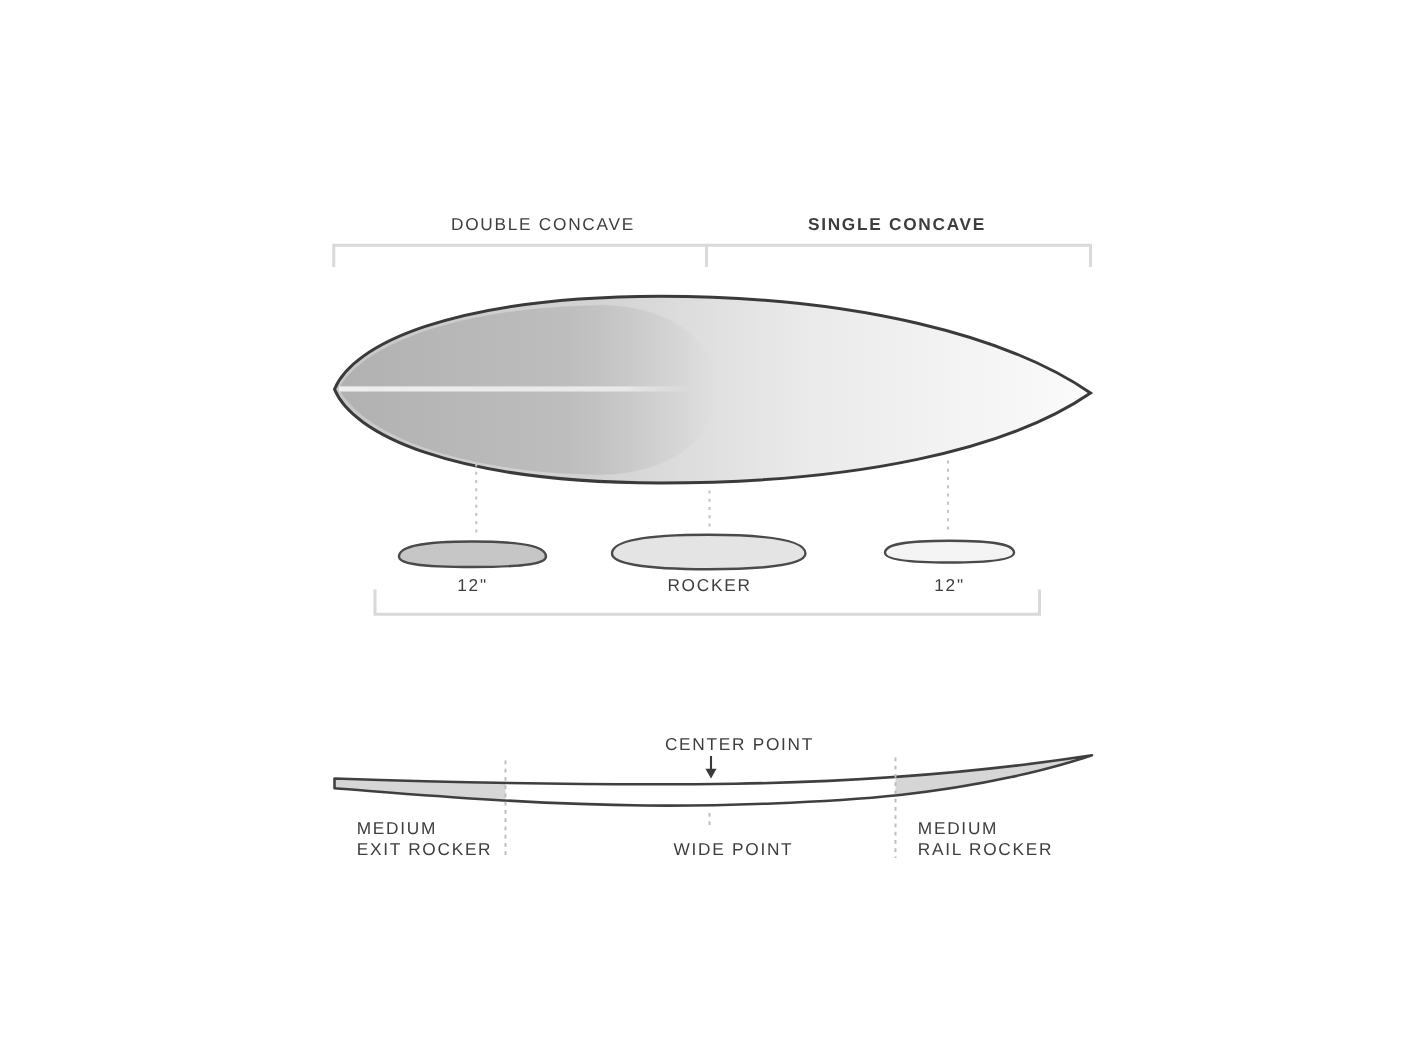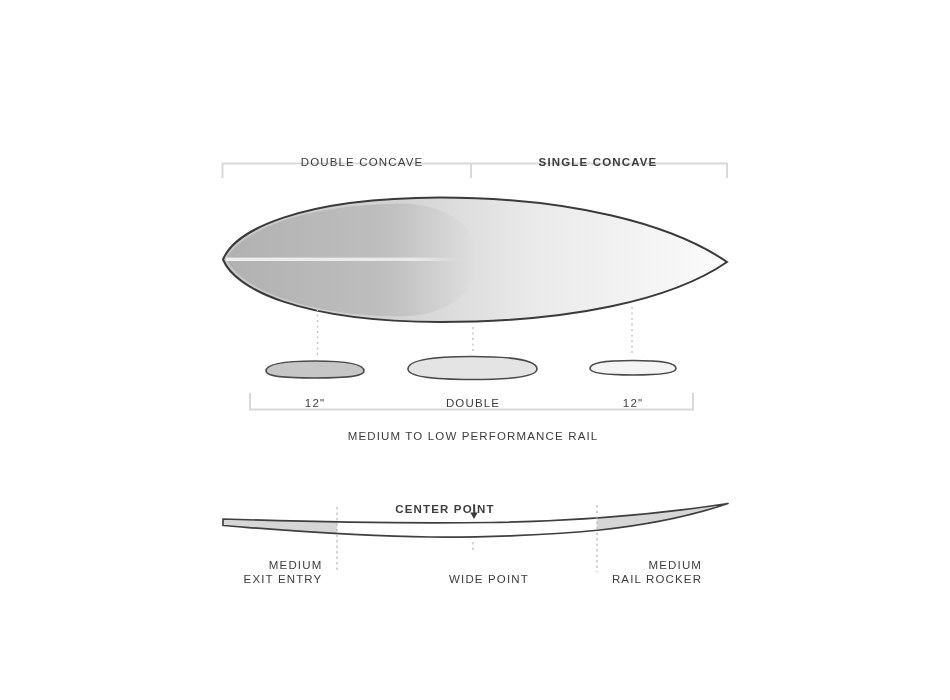--- a/index.html
+++ b/index.html
@@ -10,23 +10,22 @@
     font-family:"Liberation Sans",sans-serif;
     overflow:hidden;
   }
   .lbl{
     position:absolute;
     transform:translate(-50%,0);
     font-size:11.5px;
     letter-spacing:1.15px;
     color:#3d3d3d;
     white-space:nowrap;
-    text-align:right;
+    text-align:left;
     line-height:14px;
-    margin-top:12px;
   }
   svg{position:absolute;top:0;left:0;}
 </style>
 </head>
 <body>
 
 <div id="canvas">
 
   <svg width="950" height="700" viewBox="0 0 950 700">
     <defs>
@@ -98,31 +97,30 @@
       <line x1="473" y1="542" x2="473" y2="553"></line>
     </g>
   </svg>
 
   <div class="lbl" style="left:362px;top:143px;">DOUBLE CONCAVE</div>
 
   <div class="lbl" style="left:598px;top:143px;font-weight:bold;">SINGLE CONCAVE</div>
 
   <div class="lbl" style="left:315px;top:384px;">12"</div>
 
-  <div class="lbl" style="left:473px;top:384px;">DOUBLE</div>
+  <div class="lbl" style="left:473px;top:384px;">ROCKER</div>
 
   <div class="lbl" style="left:633px;top:384px;">12"</div>
 
-  <div class="lbl" style="left:473px;top:417px;">MEDIUM TO LOW PERFORMANCE RAIL</div>
 
-  <div class="lbl" style="left:445px;top:490px;font-weight:bold;">CENTER POINT</div>
+  <div class="lbl" style="left:493px;top:490px;">CENTER POINT</div>
 
   <div class="lbl" style="left:283px;top:546px;">
     <span style="display:block">MEDIUM</span>
-    <span style="display:block">EXIT ENTRY</span>
+    <span style="display:block">EXIT ROCKER</span>
   </div>
 
   <div class="lbl" style="left:489px;top:560px;">WIDE POINT</div>
 
   <div class="lbl" style="left:657px;top:546px;">
     <span style="display:block">MEDIUM</span>
     <span style="display:block">RAIL ROCKER</span>
   </div>
 
 </div>

